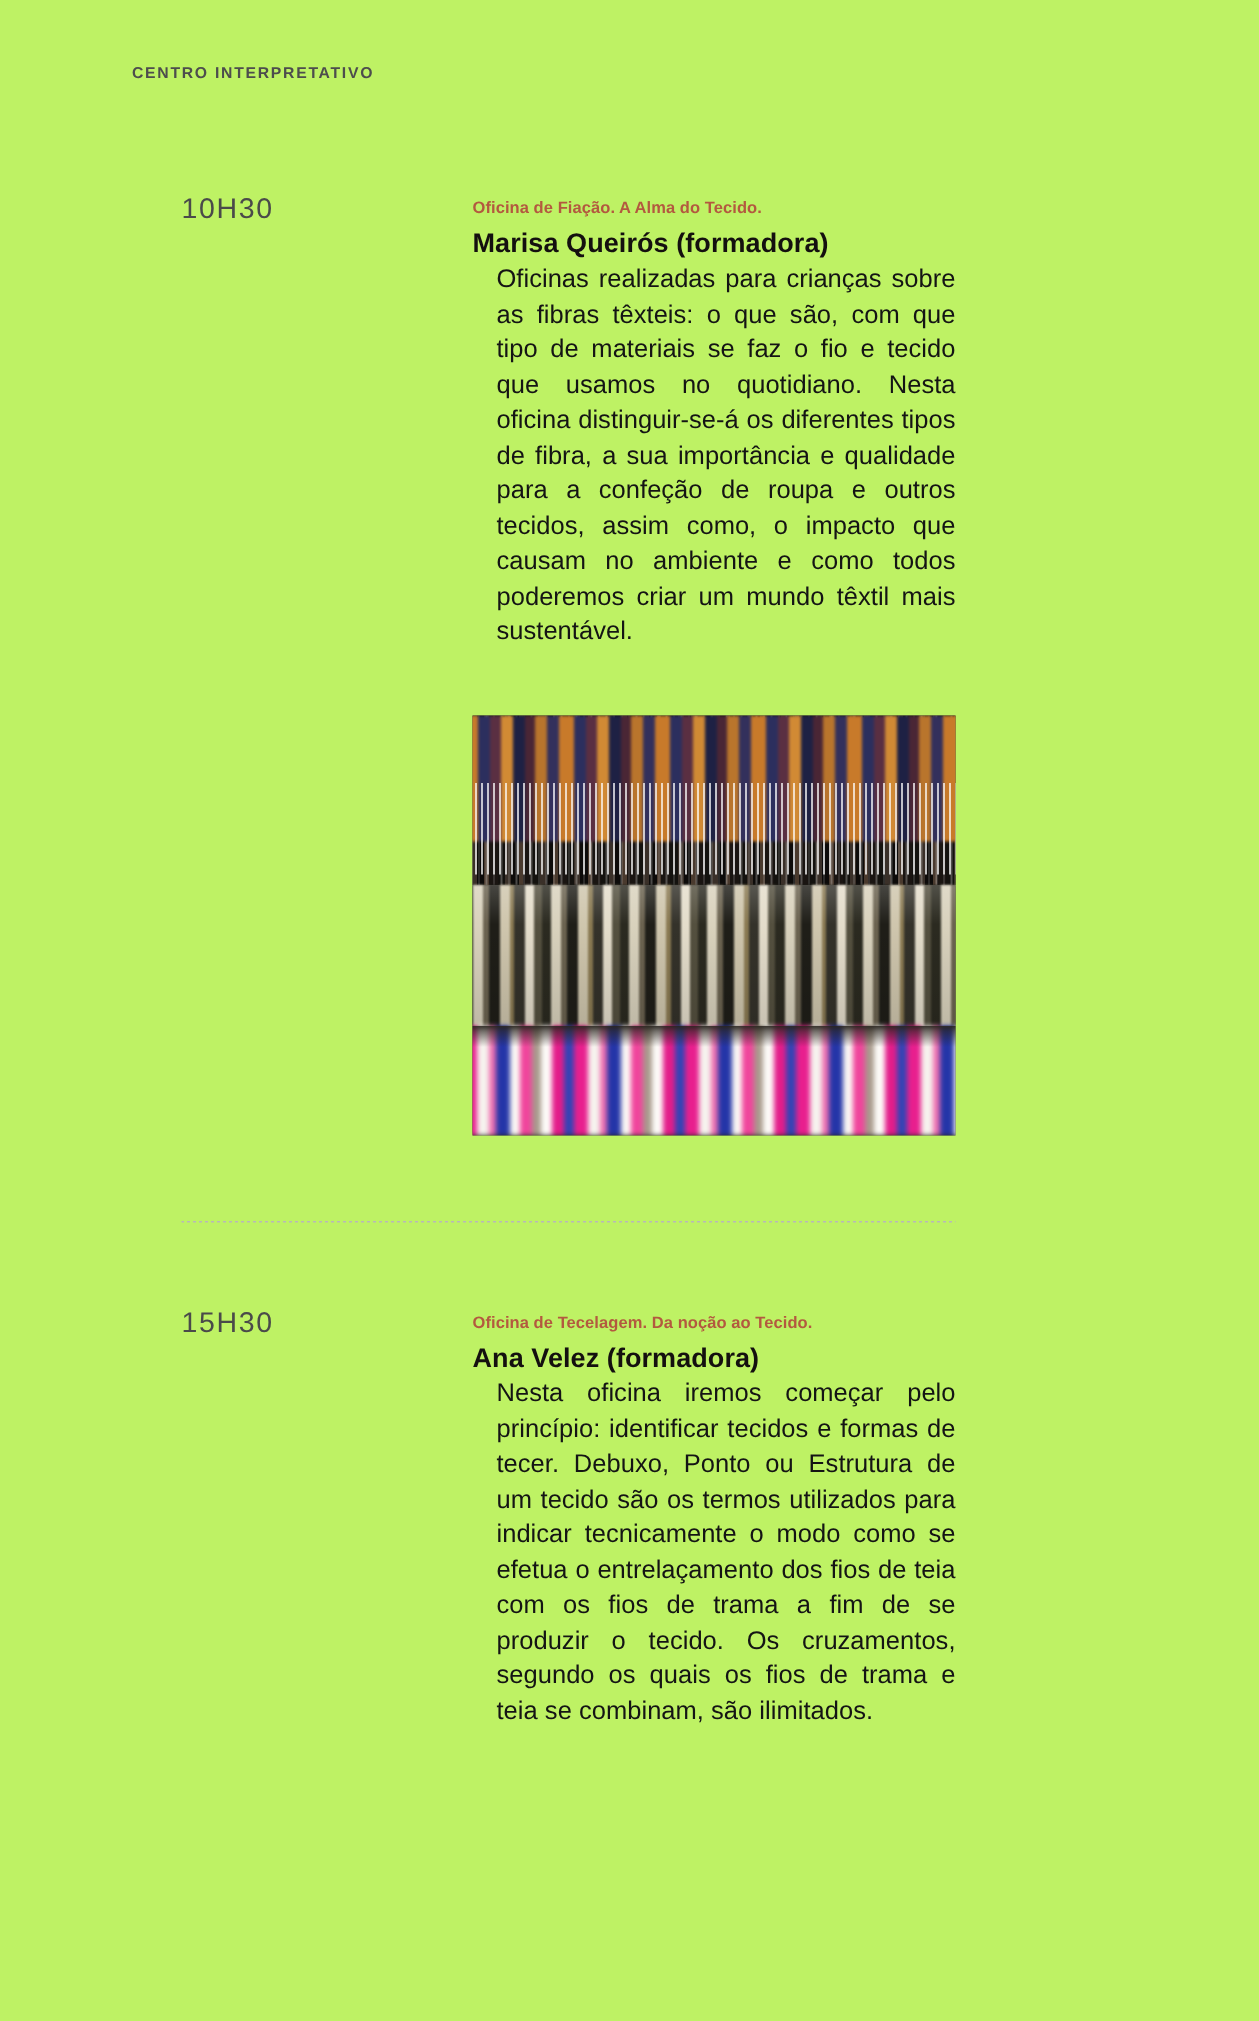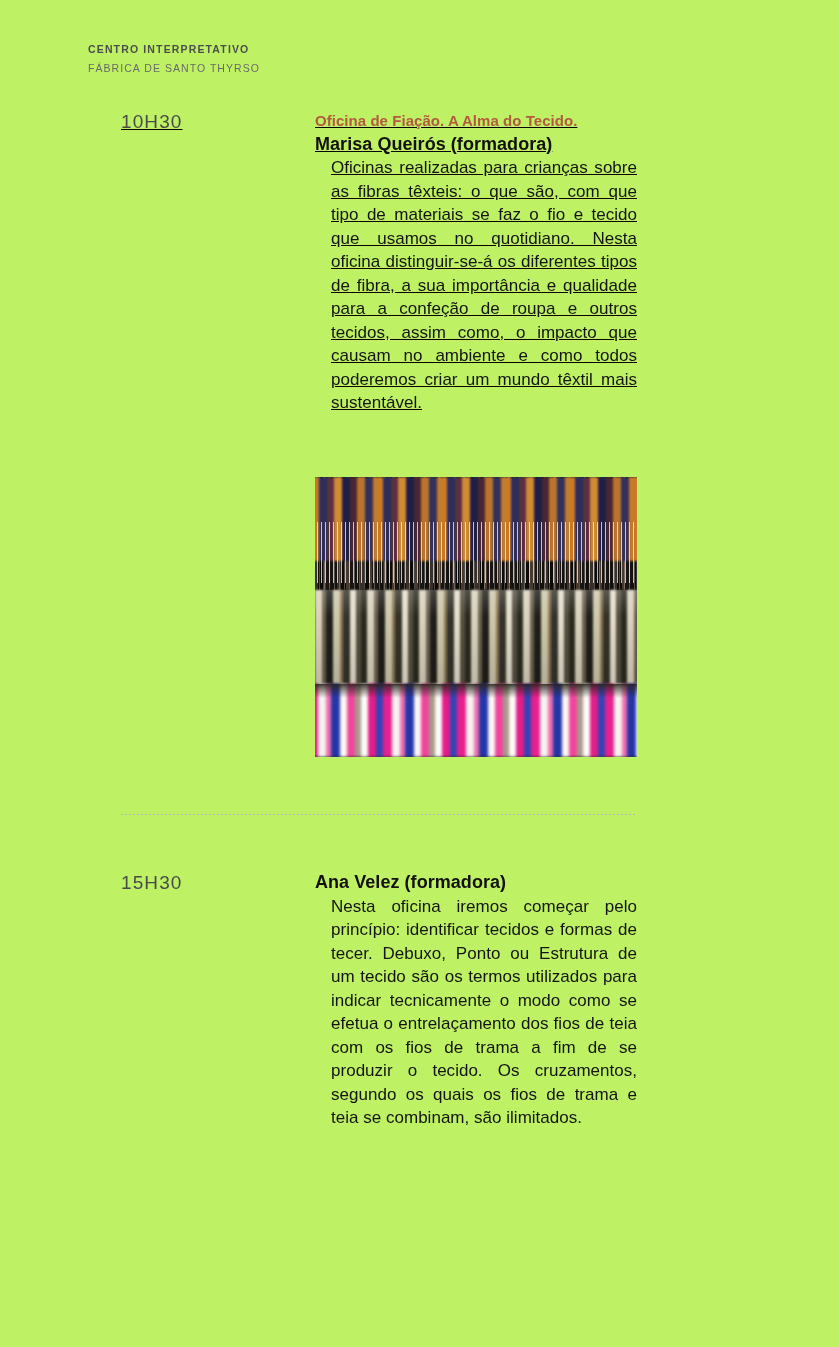--- a/index.html
+++ b/index.html
@@ -52,21 +52,21 @@
     left: 0;
     top: 0;
     width: 839px;
   }
 
   .event {
     position: absolute;
     left: 121px;
     width: 516px;
   }
-  .event-1 { top: 110px; text-decoration: underline; }
+  .event-1 { top: 128px; }
   .event-2 { top: 871px; }
 
   .event-row {
     display: flex;
     align-items: flex-start;
   }
 
   .time-col {
     width: 194px;
     flex: 0 0 194px;
@@ -80,21 +80,21 @@
     line-height: 22px;
     white-space: nowrap;
   }
 
   .content-col {
     width: 322px;
     flex: 0 0 322px;
   }
 
   .event-title {
-    font-size: 15px;
+    font-size: 11px;
     font-weight: 700;
     color: #b3593f;
     line-height: 22.5px;
     letter-spacing: 0.05px;
     margin: 0;
   }
   .event-presenter {
     font-size: 18px;
     font-weight: 700;
     color: #14100f;
@@ -231,21 +231,20 @@
       rgba(255,255,255,0) 2px, rgba(255,255,255,0) 4px);
   }
 </style>
 </head>
 <body>
 
 <div class="page">
 
   <div class="masthead">
     <div class="masthead-line1">CENTRO INTERPRETATIVO</div>
-    <div class="masthead-line2">FÁBRICA DE SANTO THYRSO</div>
   </div>
 
   <div class="schedule">
 
     <div class="event event-1">
       <div class="event-row">
         <div class="time-col">
           <div class="time-label">10H30</div>
         </div>
         <div class="content-col">
@@ -269,20 +268,21 @@
     </div>
 
     <div class="divider"></div>
 
     <div class="event event-2">
       <div class="event-row">
         <div class="time-col">
           <div class="time-label">15H30</div>
         </div>
         <div class="content-col">
+          <p class="event-title">Oficina de Tecelagem. Da noção ao Tecido.</p>
           <p class="event-presenter">Ana Velez (formadora)</p>
           <p class="event-description">Nesta oficina iremos começar pelo princípio: identificar tecidos e formas de tecer. Debuxo, Ponto ou Estrutura de um tecido são os termos utilizados para indicar tecnicamente o modo como se efetua o entrelaçamento dos fios de teia com os fios de trama a fim de se produzir o tecido. Os cruzamentos, segundo os quais os fios de trama e teia se combinam, são ilimitados.</p>
         </div>
       </div>
     </div>
 
   </div>
 </div>
 
 </body></html>

